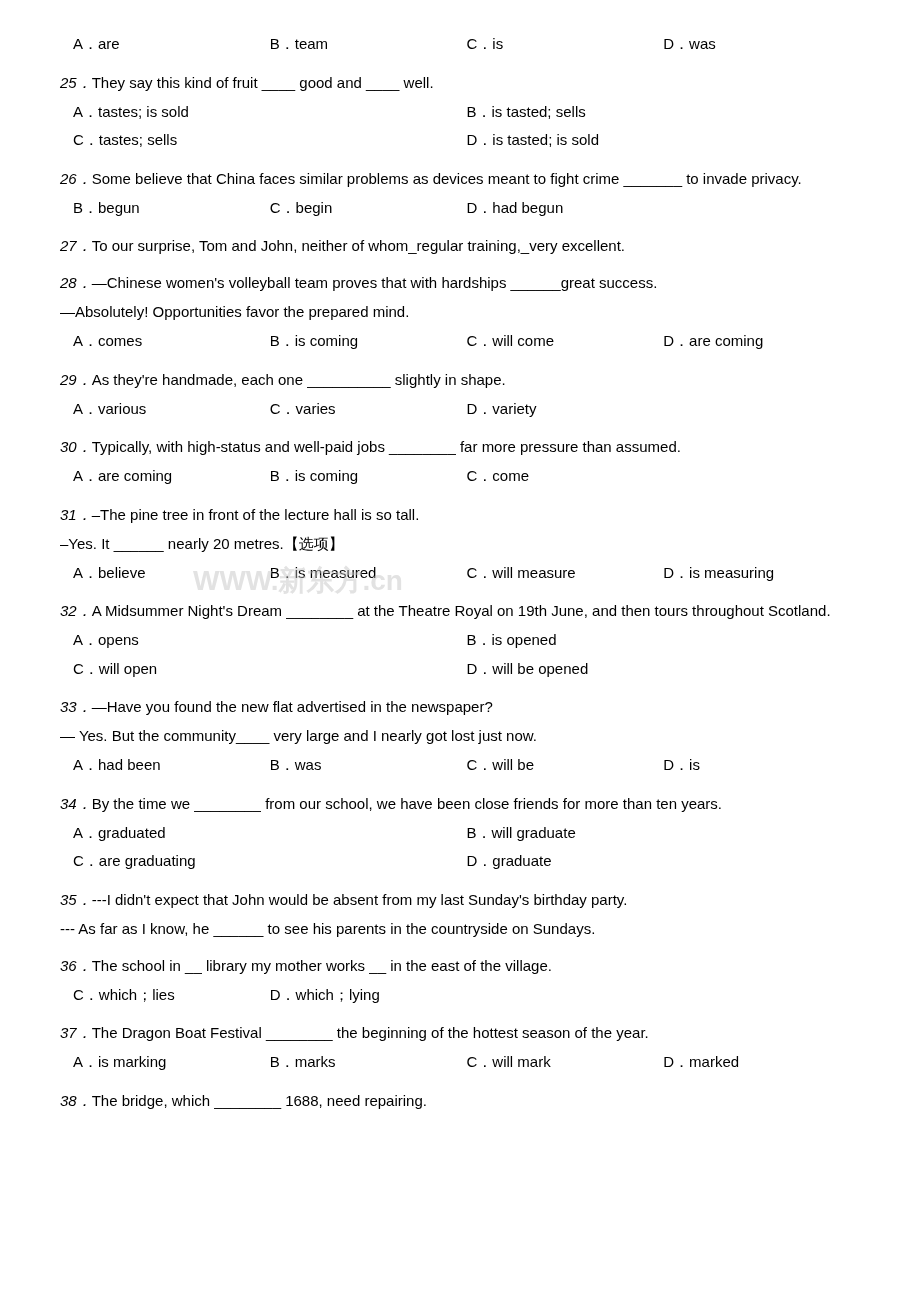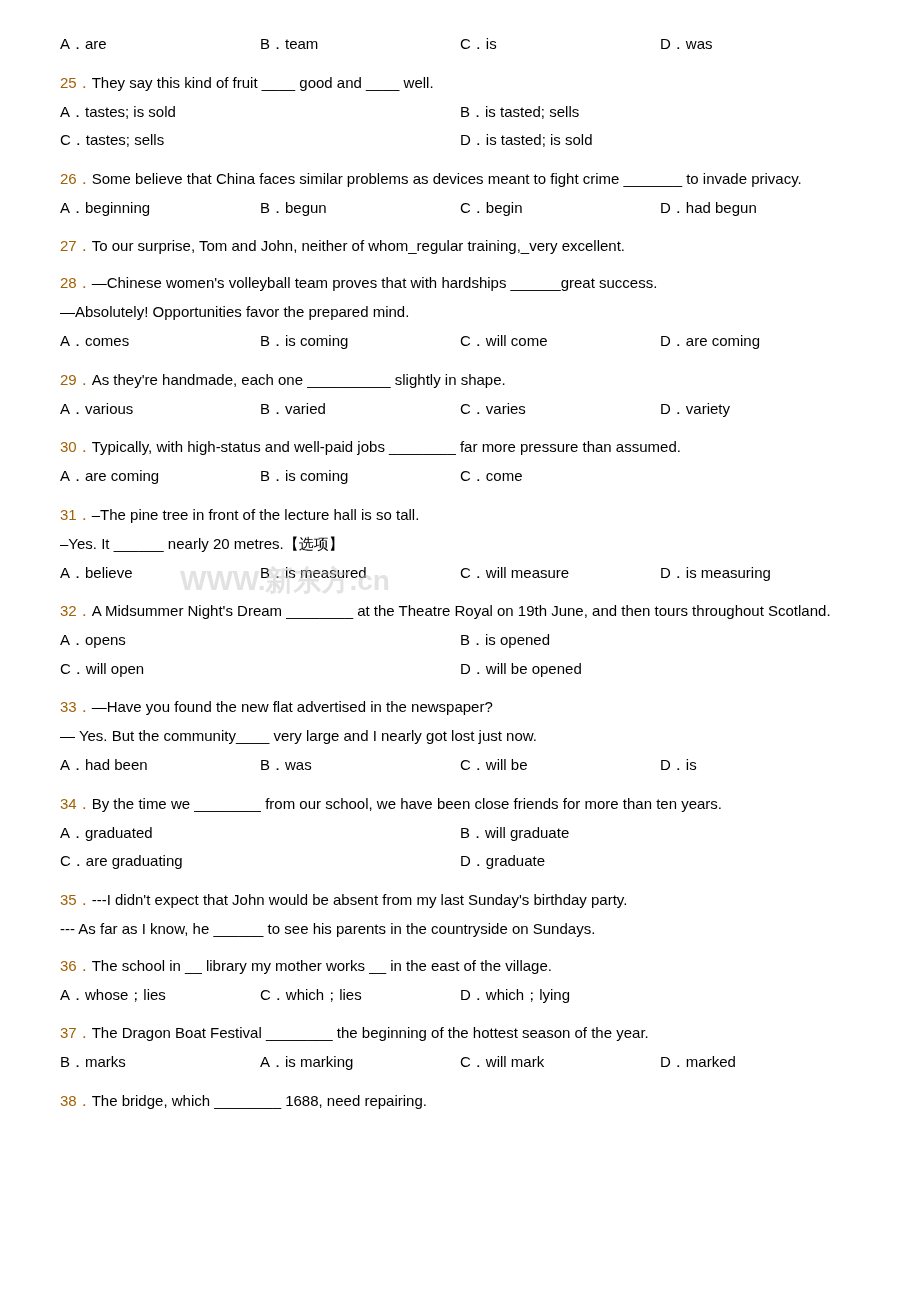--- a/index.html
+++ b/index.html
@@ -17,28 +17,29 @@
       min-height: 1302px;
     }
     .question-block {
       margin-bottom: 10px;
     }
     .question-line {
       line-height: 1.8;
       margin-bottom: 2px;
     }
     .q-number {
-      color: #a16207;
+      color: #000000;
       font-weight: normal;
+      font-style: italic;
     }
     .options-row {
       display: flex;
       flex-wrap: wrap;
       line-height: 1.9;
-      margin-left: 0px;
+      margin-left: 13px;
     }
     .option {
       min-width: 180px;
       flex: 0 0 50%;
       padding-right: 10px;
     }
     .option-4 {
       min-width: 140px;
       flex: 0 0 25%;
       padding-right: 5px;
@@ -68,21 +69,20 @@
       <span class="option">C．tastes; sells</span>
       <span class="option">D．is tasted; is sold</span>
     </div>
   </div>
 
   <div class="question-block">
     <div class="question-line">
       <span class="q-number">26．</span>Some believe that China faces similar problems as devices meant to fight crime _______ to invade privacy.
     </div>
     <div class="options-row">
-      <span class="option-4">A．beginning</span>
       <span class="option-4">B．begun</span>
       <span class="option-4">C．begin</span>
       <span class="option-4">D．had begun</span>
     </div>
   </div>
 
   <div class="question-block">
     <div class="question-line">
       <span class="q-number">27．</span>To our surprise, Tom and John, neither of whom_regular training,_very excellent.
     </div>
@@ -102,21 +102,20 @@
       <span class="option-4">D．are coming</span>
     </div>
   </div>
 
   <div class="question-block">
     <div class="question-line">
       <span class="q-number">29．</span>As they're handmade, each one __________ slightly in shape.
     </div>
     <div class="options-row">
       <span class="option-4">A．various</span>
-      <span class="option-4">B．varied</span>
       <span class="option-4">C．varies</span>
       <span class="option-4">D．variety</span>
     </div>
   </div>
 
   <div class="question-block">
     <div class="question-line">
       <span class="q-number">30．</span>Typically, with high-status and well-paid jobs ________ far more pressure than assumed.
     </div>
     <div class="options-row">
@@ -188,33 +187,32 @@
     <div class="question-line">
       --- As far as I know, he ______ to see his parents in the countryside on Sundays.
     </div>
   </div>
 
   <div class="question-block">
     <div class="question-line">
       <span class="q-number">36．</span>The school in __ library my mother works __ in the east of the village.
     </div>
     <div class="options-row">
-      <span class="option-4">A．whose；lies</span>
       <span class="option-4">C．which；lies</span>
       <span class="option-4">D．which；lying</span>
     </div>
   </div>
 
   <div class="question-block">
     <div class="question-line">
       <span class="q-number">37．</span>The Dragon Boat Festival ________ the beginning of the hottest season of the year.
     </div>
     <div class="options-row">
+      <span class="option-4">A．is marking</span>
       <span class="option-4">B．marks</span>
-      <span class="option-4">A．is marking</span>
       <span class="option-4">C．will mark</span>
       <span class="option-4">D．marked</span>
     </div>
   </div>
 
   <div class="question-block">
     <div class="question-line">
       <span class="q-number">38．</span>The bridge, which ________ 1688, need repairing.
     </div>
   </div>

